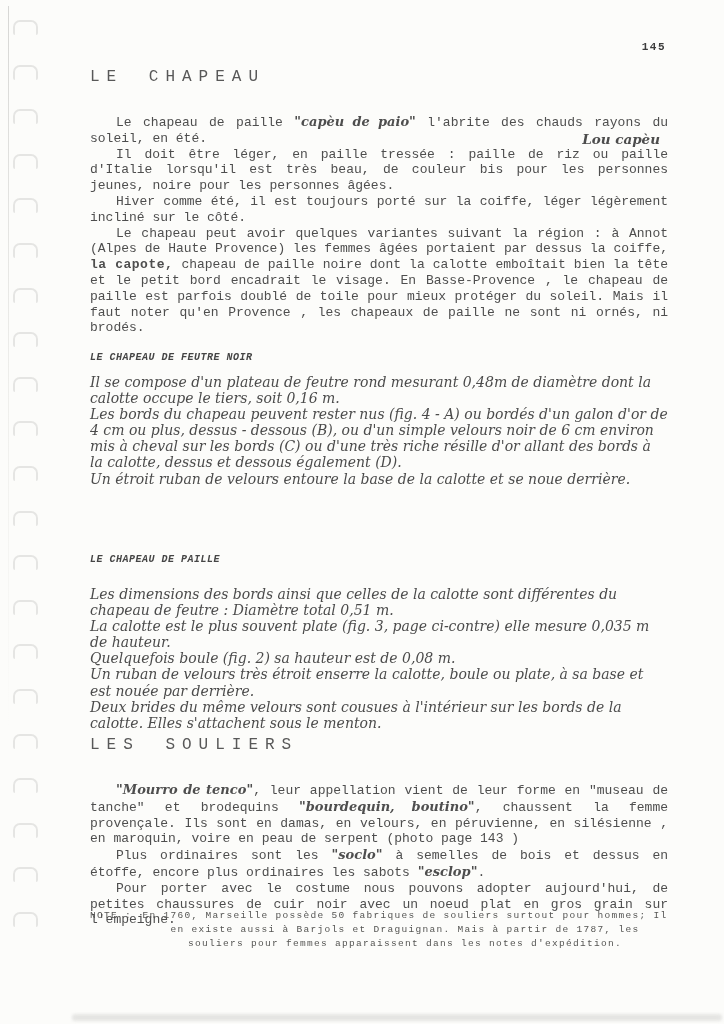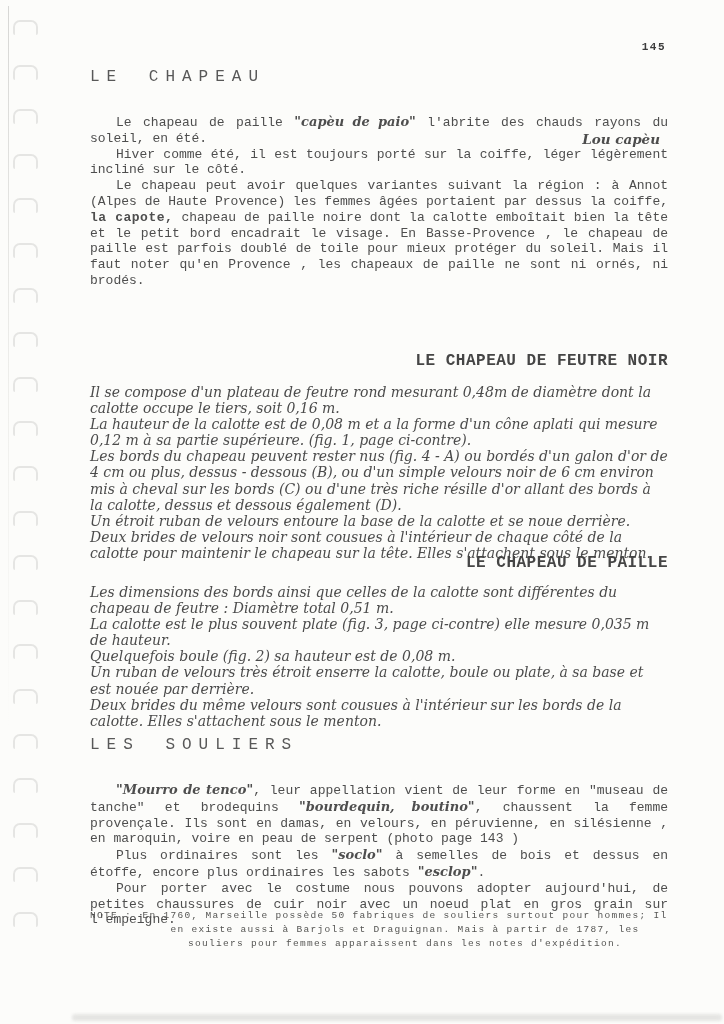--- a/index.html
+++ b/index.html
@@ -27,27 +27,27 @@
   .t1{top:68px;} .t2{top:736px;}
 
   .subtitle{font-family:"DejaVu Serif",serif;font-style:italic;font-weight:bold;
             font-size:13.5px;color:#4c4c4c;text-align:right;padding-right:8px;}
   .s1{top:96px;margin-top:35px;} .s2{top:761px;}
 
   .typed{font-size:13px;line-height:15.8px;color:#4e4e4e;text-align:justify;}
   .typed .para{margin:0;text-indent:26px;}
   .intro{top:114px;} .shoes{top:782px;}
 
-  .heading{font-size:16px;font-weight:bold;color:#454545;text-align:right;letter-spacing:.5px;}
+  .heading{font-size:10px;font-weight:bold;color:#454545;text-align:left;letter-spacing:.5px;font-style:italic;}
   .h-feutre{top:352px;} .h-paille{top:554px;}
 
   .script{font-family:"DejaVu Serif",serif;font-style:italic;font-size:14px;
-          line-height:16.1px;color:#4b4b4b;margin-top:10px;}
+          line-height:16.1px;color:#4b4b4b;}
   .script .para{margin:0;text-indent:0;}
-  .b-feutre{top:374px;} .b-paille{top:574px;}
+  .b-feutre{top:374px;} .b-paille{top:586px;}
 
   .typed .run-script{font-family:"DejaVu Serif",serif;font-style:italic;font-weight:bold;font-size:13px;}
   .run-bold{font-weight:bold;letter-spacing:.5px;}
 
   .note{top:909px;font-size:9.5px;line-height:14px;letter-spacing:1.3px;
         color:#555553;padding-left:52px;}
   .note-label{position:absolute;left:0;top:0;}
   .note-text{text-align:center;}
 </style>
 </head>
@@ -79,31 +79,30 @@
       <div class="hole" style="top: 912px;"></div>
     </div>
 
   <div class="pagenum">145</div>
 
   <h1 class="title t1">LE CHAPEAU</h1>
   <div class="subtitle s1">Lou capèu</div>
 
   <div class="typed block intro">
       <p class="para"><span>Le chapeau de paille </span><span class="run-script">"capèu de paio"</span><span> l'abrite des chauds rayons du soleil, en été.</span></p>
+      <p class="para"><span>Il doit être léger, en paille tressée : paille de riz ou paille d'Italie lorsqu'il est très beau, de couleur bis pour les personnes jeunes, noire pour les personnes âgées.</span></p>
       <p class="para"><span>Hiver comme été, il est toujours porté sur la coiffe, léger légèrement incliné sur le côté.</span></p>
       <p class="para"><span>Le chapeau peut avoir quelques variantes suivant la région : à Annot (Alpes de Haute Provence) les femmes âgées portaient par dessus la coiffe, </span><span class="run-bold">la capote,</span><span> chapeau de paille noire dont la calotte emboîtait bien la tête et le petit bord encadrait le visage. En Basse-Provence , le chapeau de paille est parfois doublé de toile pour mieux protéger du soleil. Mais il faut noter qu'en Provence , les chapeaux de paille ne sont ni ornés, ni brodés.</span></p>
     </div>
 
   <div class="heading h-feutre">LE CHAPEAU DE FEUTRE NOIR</div>
   <div class="script block b-feutre">
       <p class="para"><span>Il se compose d'un plateau de feutre rond mesurant 0,48m de diamètre dont la calotte occupe le tiers, soit 0,16 m.</span></p>
-      <p class="para"><span>La hauteur de la calotte est de 0,08 m et a la forme d'un cône aplati qui mesure 0,12 m à sa partie supérieure. (fig. 1, page ci-contre).</span></p>
       <p class="para"><span>Les bords du chapeau peuvent rester nus (fig. 4 - A) ou bordés d'un galon d'or de 4 cm ou plus, dessus - dessous (B), ou d'un simple velours noir de 6 cm environ mis à cheval sur les bords (C) ou d'une très riche résille d'or allant des bords à la calotte, dessus et dessous également (D).</span></p>
       <p class="para"><span>Un étroit ruban de velours entoure la base de la calotte et se noue derrière.</span></p>
-      <p class="para"><span>Deux brides de velours noir sont cousues à l'intérieur de chaque côté de la calotte pour maintenir le chapeau sur la tête. Elles s'attachent sous le menton.</span></p>
     </div>
 
   <div class="heading h-paille">LE CHAPEAU DE PAILLE</div>
   <div class="script block b-paille">
       <p class="para"><span>Les dimensions des bords ainsi que celles de la calotte sont différentes du chapeau de feutre : Diamètre total 0,51 m.</span></p>
       <p class="para"><span>La calotte est le plus souvent plate (fig. 3, page ci-contre) elle mesure 0,035 m de hauteur.</span></p>
       <p class="para"><span>Quelquefois boule (fig. 2) sa hauteur est de 0,08 m.</span></p>
       <p class="para"><span>Un ruban de velours très étroit enserre la calotte, boule ou plate, à sa base et est nouée par derrière.</span></p>
       <p class="para"><span>Deux brides du même velours sont cousues à l'intérieur sur les bords de la calotte.  Elles s'attachent sous le menton.</span></p>
     </div>

